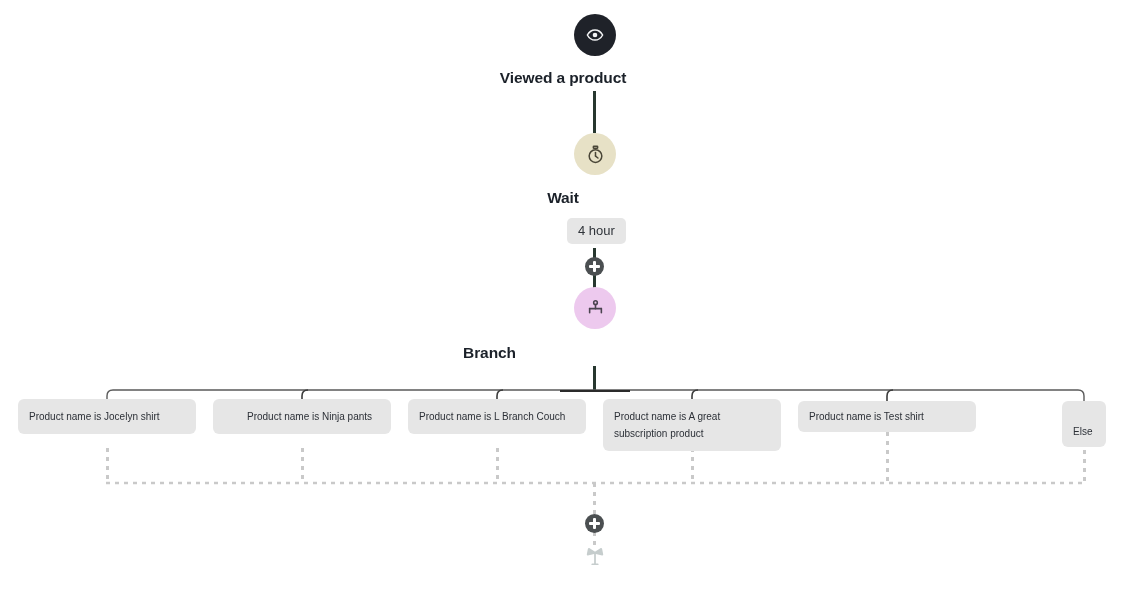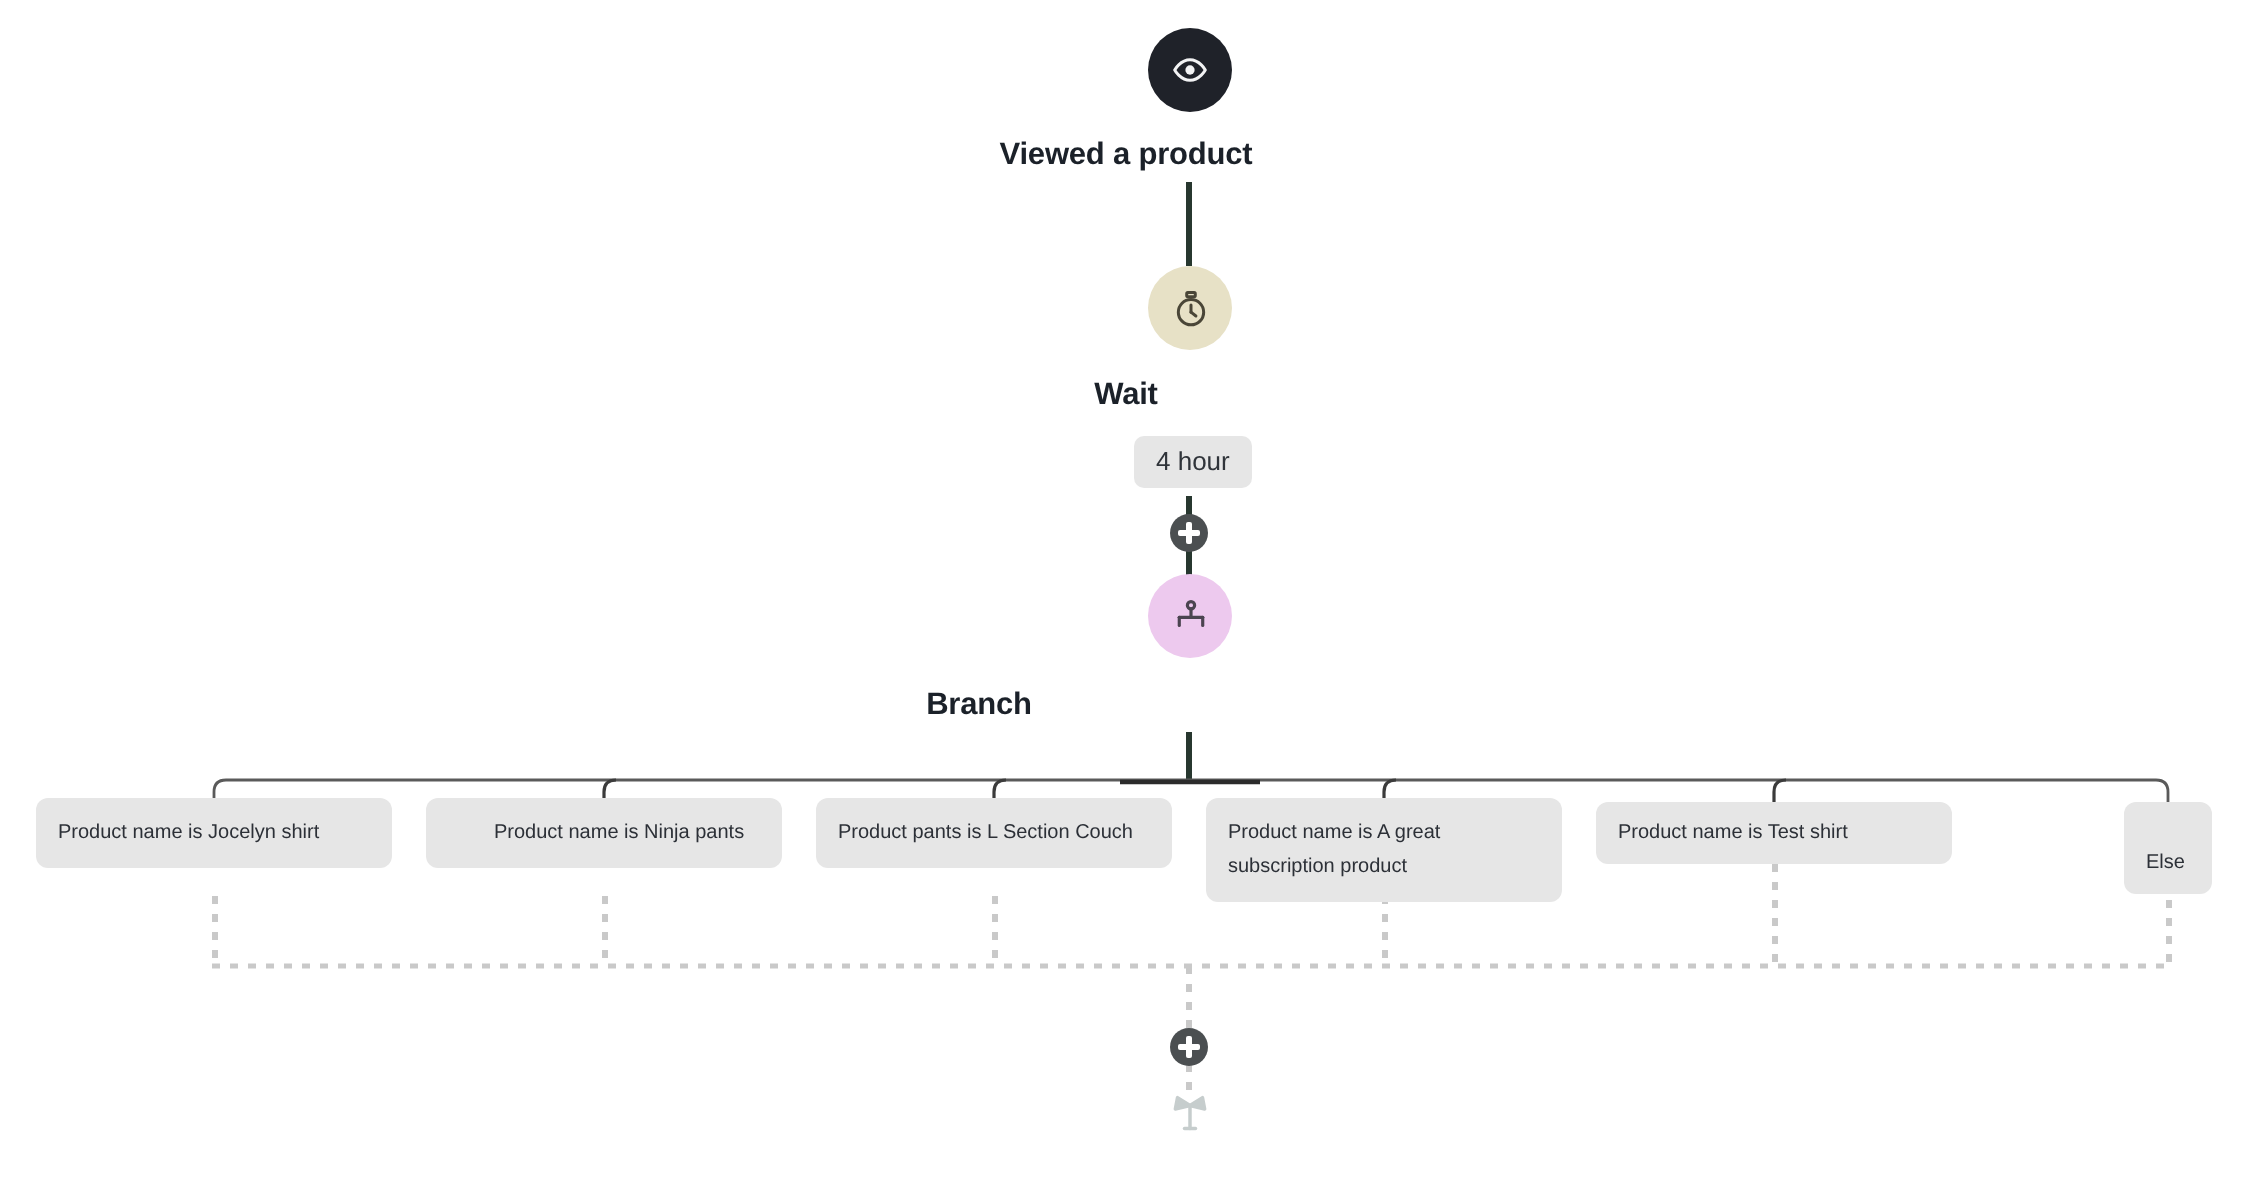--- a/index.html
+++ b/index.html
@@ -180,21 +180,21 @@
       <path d="M497 28 L497 16 Q497 10 503 10" fill="none" stroke="#3b3b3b" stroke-width="1.6"></path>
       <path d="M692 28 L692 16 Q692 10 698 10" fill="none" stroke="#3b3b3b" stroke-width="1.6"></path>
       <path d="M887 28 L887 16 Q887 10 893 10" fill="none" stroke="#3b3b3b" stroke-width="1.6"></path>
       <path d="M560 11 L630 11" stroke="#2b2b2b" stroke-width="2.2" fill="none"></path>
     </svg>
 
     <div class="branch-box" style="left:18px;  top:399px; width:178px;">Product name is Jocelyn shirt</div>
 
     <div class="branch-box" style="left:213px; top:399px; width:178px;padding-left:34px;">Product name is Ninja pants</div>
 
-    <div class="branch-box" style="left:408px; top:399px; width:178px;">Product pants is L Section Couch</div>
+    <div class="branch-box" style="left:408px; top:399px; width:178px;">Product name is L Branch Couch</div>
 
     <div class="branch-box" style="left:603px; top:399px; width:178px;">Product name is A great subscription product</div>
 
     <div class="branch-box" style="left:798px; top:401px; width:178px; padding-top:7px; padding-bottom:7px;">Product name is Test shirt</div>
 
     <div class="branch-box" style="left:1062px; top:401px; width:44px; padding-top:22px; padding-bottom:7px;">Else</div>
 
     <div class="vline-dashed" style="left:106px;  top:448px; height:36px;"></div>
     <div class="vline-dashed" style="left:301px;  top:448px; height:36px;"></div>
     <div class="vline-dashed" style="left:496px;  top:448px; height:36px;"></div>

